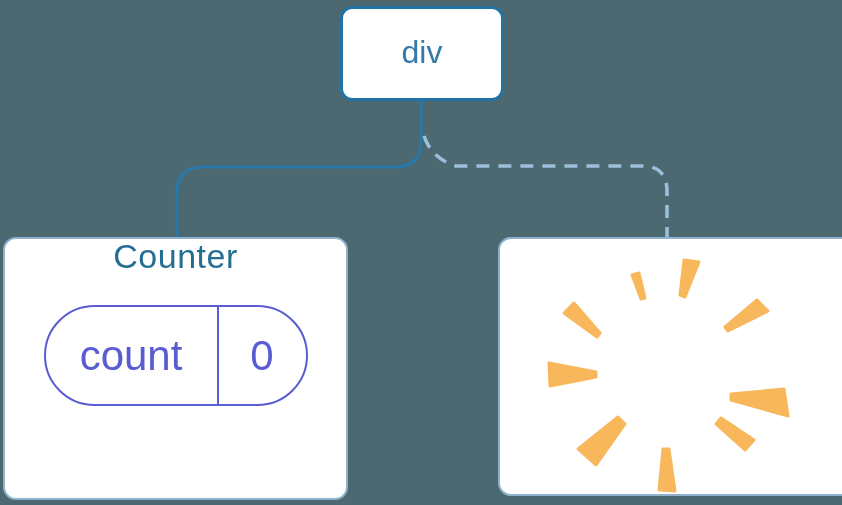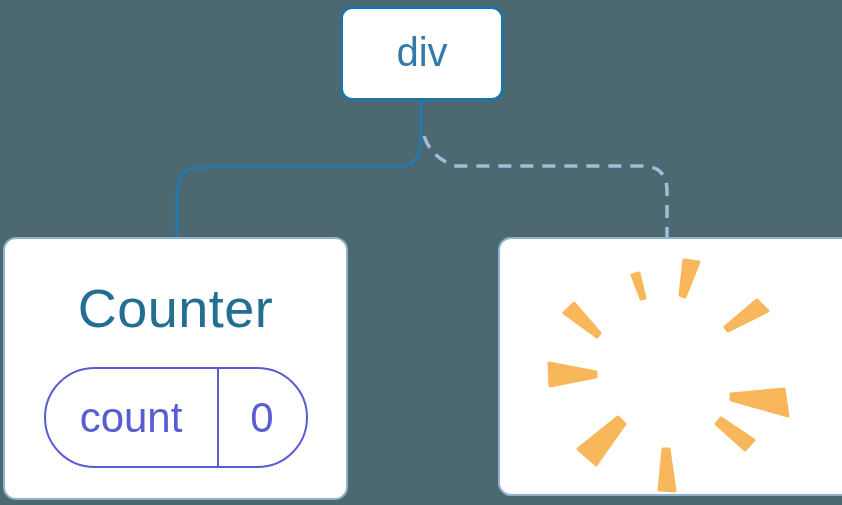--- a/index.html
+++ b/index.html
@@ -37,43 +37,42 @@
     box-sizing: border-box;
     background: var(--card-bg, #FFFFFF);
     border: 3px solid var(--node-border, #2173A6);
     border-radius: 12px;
     display: flex;
     align-items: center;
     justify-content: center;
   }
   .root-node .label {
     color: var(--node-text, #3579A9);
-    font-size: 40px;
+    font-size: 32px;
     font-weight: 500;
     line-height: 1;
     padding-bottom: 4px;
   }
   .card {
     position: absolute;
     box-sizing: border-box;
     background: var(--card-bg, #FFFFFF);
     border: 2px solid var(--card-border, #8FB2CF);
     border-radius: 13px;
   }
   .counter-card {
     left: 3px; top: 237px;
     width: 345px; height: 263px;
     display: flex;
     flex-direction: column;
     align-items: center;
   }
   .counter-title {
-    margin-top: 42px;
     color: var(--component-title, #256E93);
-    font-size: 54px;
+    font-size: 34px;
     font-weight: 500;
     letter-spacing: 0.5px;
     line-height: 1;
   }
   .state-pill {
     margin-top: 32px;
     width: 264px; height: 101px;
     box-sizing: border-box;
     border: 2px solid var(--state-accent, #5A5CD2);
     border-radius: 50.5px;

